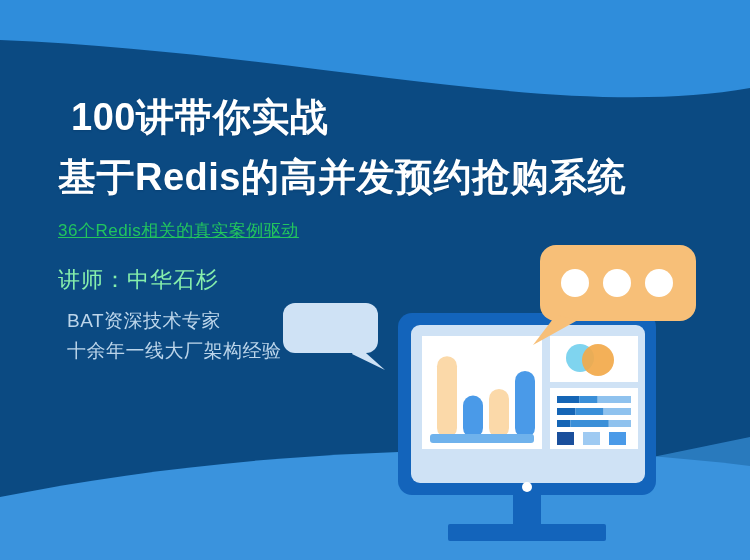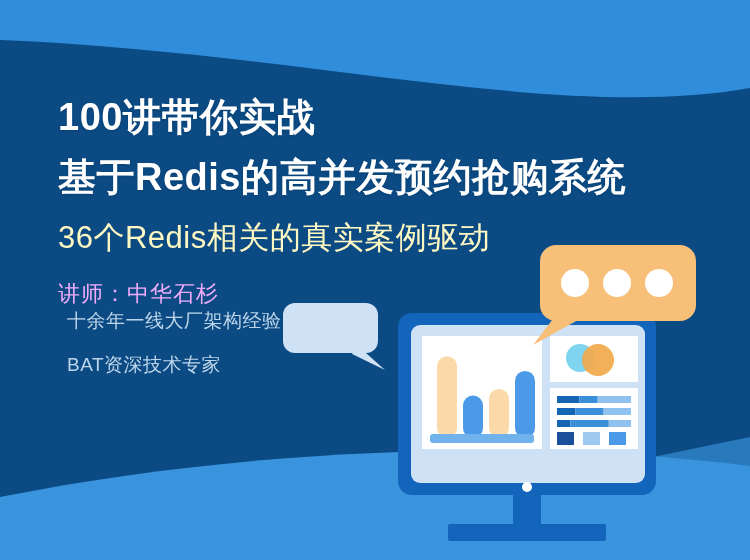--- a/index.html
+++ b/index.html
@@ -28,32 +28,33 @@
   }
   .headline{
     color:#ffffff;
     font-weight:bold;
     font-size:38px;
     line-height:1.0;
     letter-spacing:0.5px;
     white-space:nowrap;
     text-shadow:0 1px 2px rgba(0,40,80,.25);
   }
-  .headline.l1{ margin-top:98px; }
+  .headline.l1{ margin-top:98px;margin-left:13px; }
   .headline.l2{ margin-top:22px;text-align:center; }
   .subline{
-    color:#fef9c3;
-    font-size:31px;
+    color:#22c55e;
+    font-size:17px;
     line-height:1.0;
     margin-top:26px;
     white-space:nowrap;
     letter-spacing:0.5px;
+    text-decoration:underline;
   }
   .teacher{
-    color:#f0abfc;
+    color:#86efac;
     font-size:22px;
     line-height:1.0;
     margin-top:30px;
     white-space:nowrap;
     letter-spacing:1px;
   }
   .cred{
     color:#bcd5ea;
     font-size:19px;
     line-height:1.45;
@@ -138,17 +139,17 @@
       <circle cx="617" cy="283" r="14" fill="#ffffff"></circle>
       <circle cx="659" cy="283" r="14" fill="#ffffff"></circle>
     </g>
   </svg>
 
   <div class="copy">
     <div class="headline l1">100讲带你实战</div>
     <div class="headline l2">基于Redis的高并发预约抢购系统</div>
     <div class="subline">36个Redis相关的真实案例驱动</div>
     <div class="teacher">讲师：中华石杉</div>
+    <div class="cred">BAT资深技术专家</div>
     <div class="cred" style="margin-top:2px">十余年一线大厂架构经验</div>
-    <div class="cred">BAT资深技术专家</div>
   </div>
 
 </div>
 
 </body></html>

